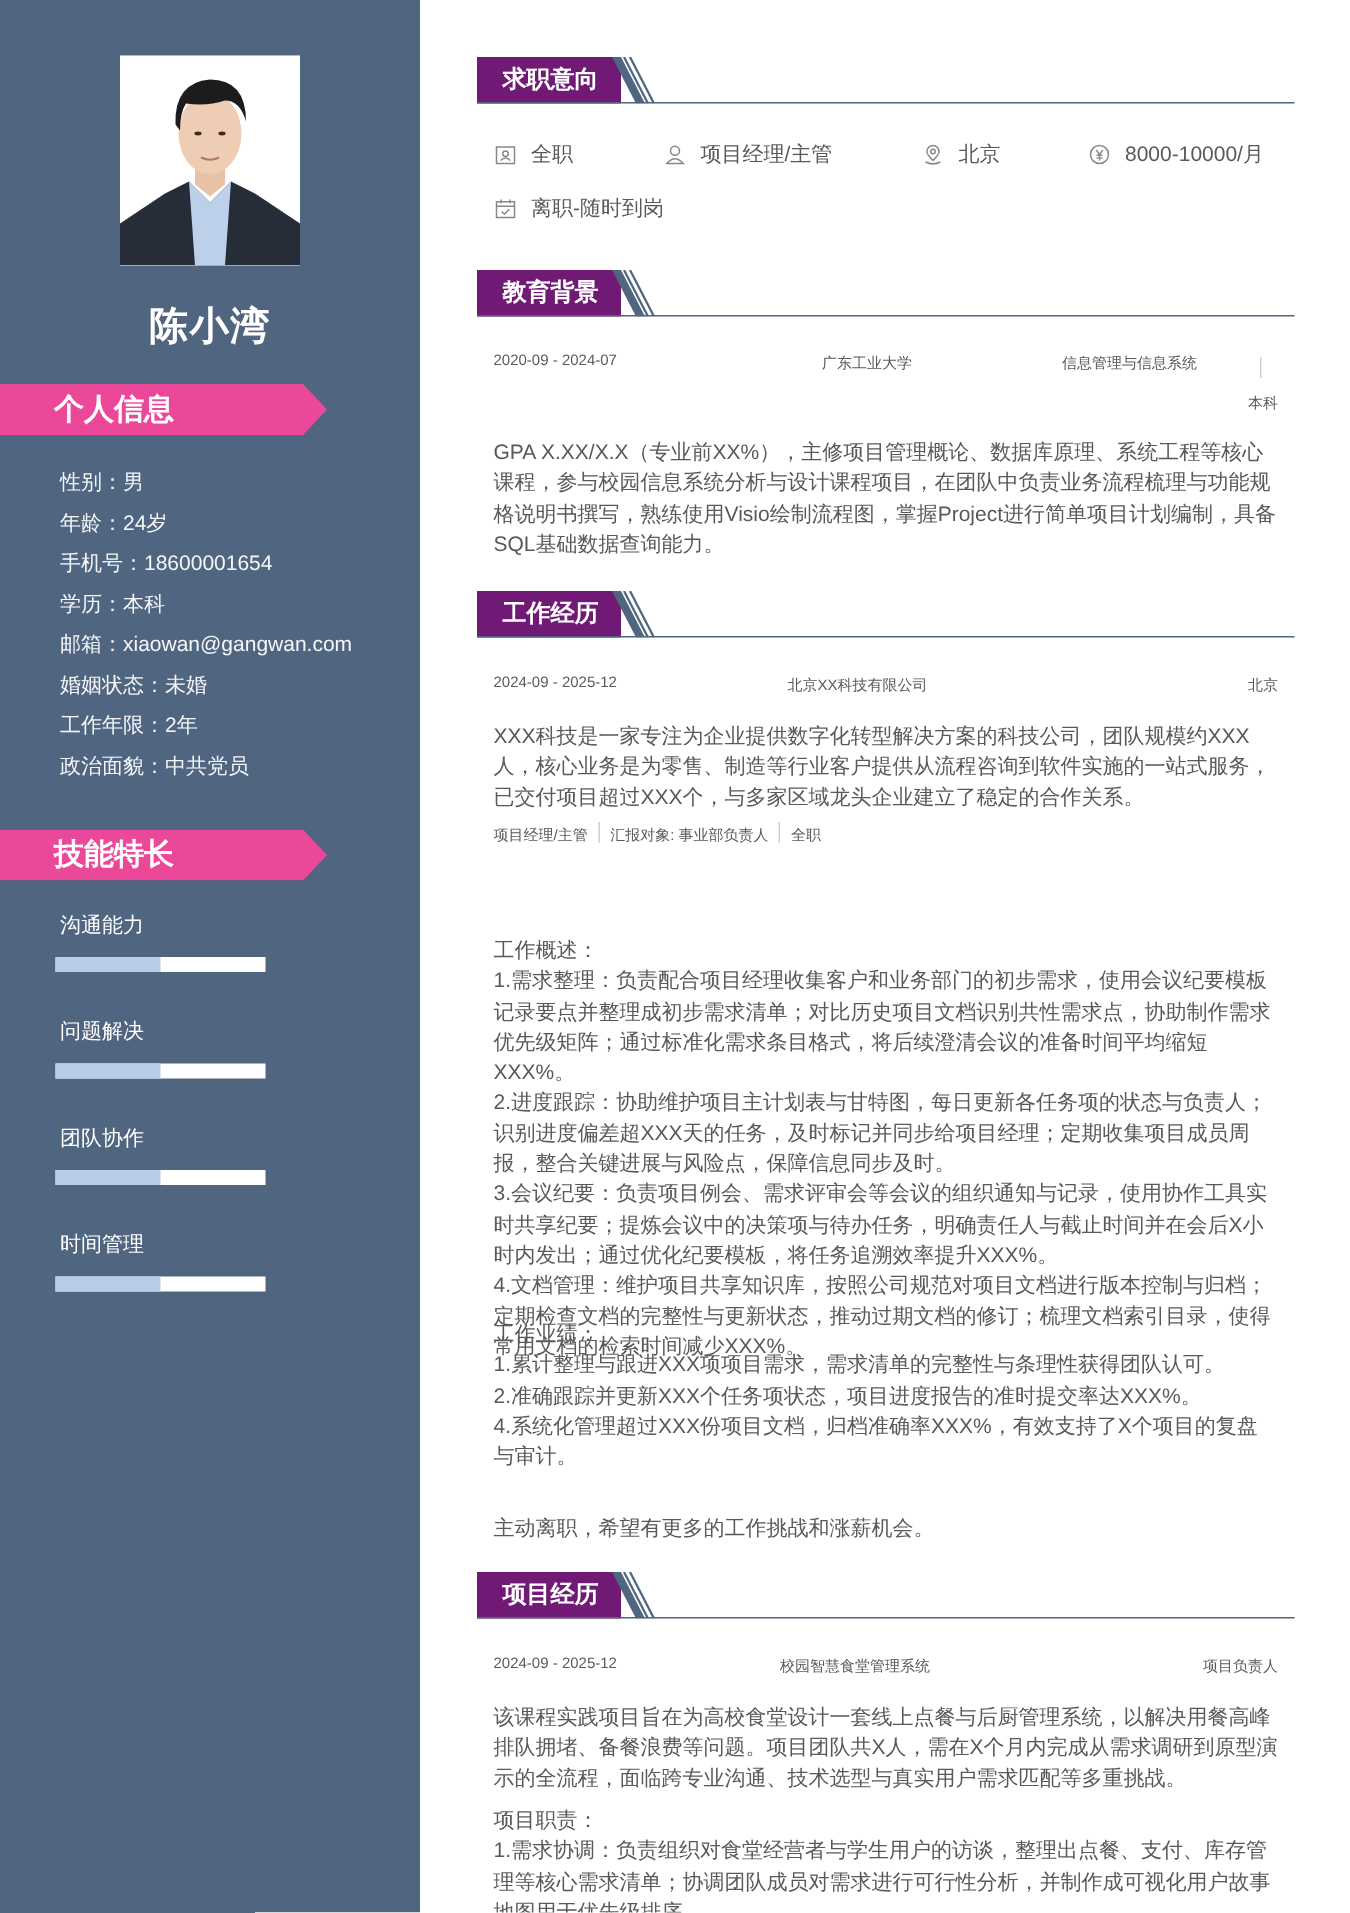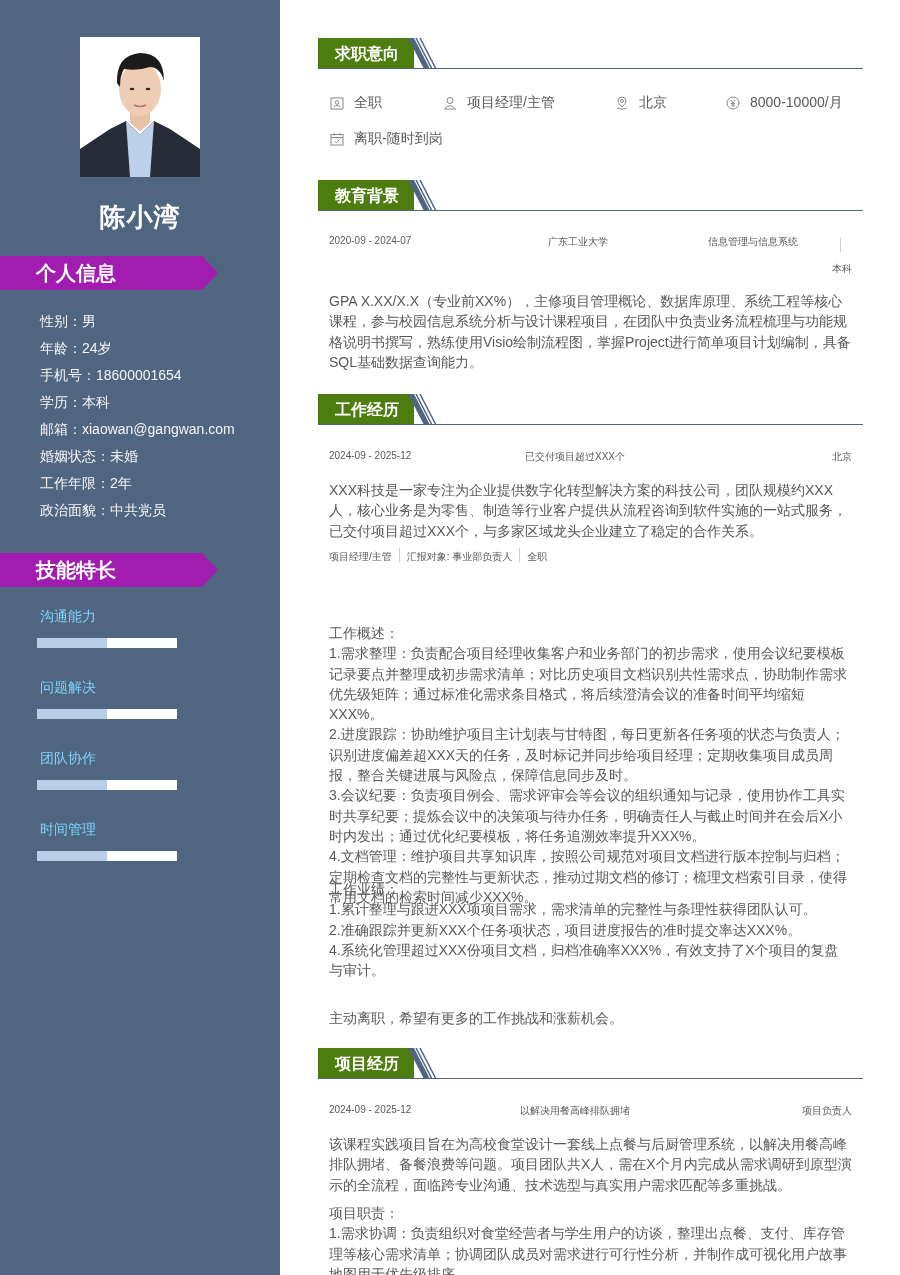--- a/index.html
+++ b/index.html
@@ -3,34 +3,34 @@
 <meta charset="utf-8">
 <style>
   * { box-sizing: border-box; margin: 0; padding: 0; }
   html, body { width: 900px; height: 1275px; overflow: hidden; background: #ffffff; }
   body { font-family: "Liberation Sans", "DejaVu Sans", sans-serif; color: #555; position: relative; }
 
   
   .sidebar { position: absolute; left: 0; top: 0; width: 280px; height: 1275px; background: #50657f; color: #fff; }
   .photo { position: absolute; left: 80px; top: 37px; width: 120px; height: 140px; background: #fff; overflow: hidden; }
   .name { position: absolute; left: 0; width: 280px; top: 200px; text-align: center; font-size: 26px; font-weight: bold; letter-spacing: 1px; color: #fff; }
-  .side-title { position: absolute; left: 0; height: 34px; width: 218px; background: #a21caf; color: #fff; font-size: 20px; font-weight: bold; line-height: 34px; padding-left: 36px;
+  .side-title { position: absolute; left: 0; height: 34px; width: 218px; background: #ec4899; color: #fff; font-size: 20px; font-weight: bold; line-height: 34px; padding-left: 36px;
     clip-path: polygon(0 0, 202px 0, 218px 50%, 202px 100%, 0 100%); }
   .info-list { position: absolute; left: 40px; top: 308px; list-style: none; }
   .info-list li { font-size: 14px; line-height: 27px; color: #f4f6f9; white-space: nowrap; }
   .skills { position: absolute; left: 37px; top: 600px; width: 140px; }
   .skill { height: 71px; position: relative; }
-  .skill-label { font-size: 14px; color: #7dd3fc; padding-left: 3px; line-height: 32px; }
+  .skill-label { font-size: 14px; color: #ffffff; padding-left: 3px; line-height: 32px; }
   .skill-bar { position: absolute; left: 0; top: 38px; width: 140px; height: 10px; background: #ffffff; }
   .skill-fill { height: 10px; background: #b8cde6; }
 
   
   .main { position: absolute; left: 318px; top: 0; width: 545px; }
   .sec-head { position: absolute; left: 0; width: 545px; height: 32px; }
-  .sec-head .tab { position: absolute; left: 0; top: 0; height: 31px; width: 96px; background: #4d7c0f; color: #fff; font-size: 16px; font-weight: bold; line-height: 31px; padding-left: 17px; }
+  .sec-head .tab { position: absolute; left: 0; top: 0; height: 31px; width: 96px; background: #701a75; color: #fff; font-size: 16px; font-weight: bold; line-height: 31px; padding-left: 17px; }
   .sec-head .stripes { position: absolute; left: 90px; top: 0; width: 32px; height: 31px; }
   .sec-head .rule { position: absolute; left: 0; right: 0; top: 30px; height: 1px; background: #50657f; }
 
   .row { position: absolute; left: 11px; width: 523px; font-size: 10px; color: #595959; white-space: nowrap; }
   .para { position: absolute; left: 11px; width: 523px; font-size: 14px; line-height: 20.3px; color: #595959; }
   .icon-item { position: absolute; font-size: 14px; color: #595959; display: flex; align-items: center; white-space: nowrap; }
   .icon-item svg { width: 14px; height: 14px; margin-right: 10px; }
   .sep { display: inline-block; width: 1px; height: 14px; background: #d0d0d0; vertical-align: -2px; margin: 0 7px; }
 </style>
 </head>
@@ -173,21 +173,21 @@
     <svg class="stripes" viewBox="0 0 32 31">
       <polygon points="0,0 6,0 22,31 16,31" fill="#50657f"></polygon>
       <line x1="8" y1="0" x2="24" y2="31" stroke="#50657f" stroke-width="1.5"></line>
       <line x1="12" y1="0" x2="28" y2="31" stroke="#50657f" stroke-width="1.5"></line>
     </svg>
     <div class="rule"></div>
   </div>
 
   <div class="row" style="top:450px;">
     <span style="position:absolute; left:0;">2024-09 - 2025-12</span>
-    <span style="position:absolute; left:196px;">已交付项目超过XXX个</span>
+    <span style="position:absolute; left:196px;">北京XX科技有限公司</span>
     <span style="position:absolute; right:0;">北京</span>
   </div>
   <div class="para" style="top:480px;">XXX科技是一家专注为企业提供数字化转型解决方案的科技公司，团队规模约XXX人，核心业务是为零售、制造等行业客户提供从流程咨询到软件实施的一站式服务，已交付项目超过XXX个，与多家区域龙头企业建立了稳定的合作关系。</div>
   <div class="row" style="top:548px;">
     <span>项目经理/主管</span><span class="sep"></span><span>汇报对象: 事业部负责人</span><span class="sep"></span><span>全职</span>
   </div>
 
   <div class="para" style="top:581px;margin-top:42px;">
     <div>工作概述：</div>
     <div>1.需求整理：负责配合项目经理收集客户和业务部门的初步需求，使用会议纪要模板记录要点并整理成初步需求清单；对比历史项目文档识别共性需求点，协助制作需求优先级矩阵；通过标准化需求条目格式，将后续澄清会议的准备时间平均缩短XXX%。</div>
@@ -209,21 +209,21 @@
     <svg class="stripes" viewBox="0 0 32 31">
       <polygon points="0,0 6,0 22,31 16,31" fill="#50657f"></polygon>
       <line x1="8" y1="0" x2="24" y2="31" stroke="#50657f" stroke-width="1.5"></line>
       <line x1="12" y1="0" x2="28" y2="31" stroke="#50657f" stroke-width="1.5"></line>
     </svg>
     <div class="rule"></div>
   </div>
 
   <div class="row" style="top:1104px;">
     <span style="position:absolute; left:0;">2024-09 - 2025-12</span>
-    <span style="position:absolute; left:191px;">以解决用餐高峰排队拥堵</span>
+    <span style="position:absolute; left:191px;">校园智慧食堂管理系统</span>
     <span style="position:absolute; right:0;text-align:center;">项目负责人</span>
   </div>
   <div class="para" style="top:1134px;">该课程实践项目旨在为高校食堂设计一套线上点餐与后厨管理系统，以解决用餐高峰排队拥堵、备餐浪费等问题。项目团队共X人，需在X个月内完成从需求调研到原型演示的全流程，面临跨专业沟通、技术选型与真实用户需求匹配等多重挑战。</div>
   <div class="para" style="top:1203px;">
     <div>项目职责：</div>
     <div>1.需求协调：负责组织对食堂经营者与学生用户的访谈，整理出点餐、支付、库存管理等核心需求清单；协调团队成员对需求进行可行性分析，并制作成可视化用户故事地图用于优先级排序。</div>
   </div>
 </main>
 
 </body></html>

